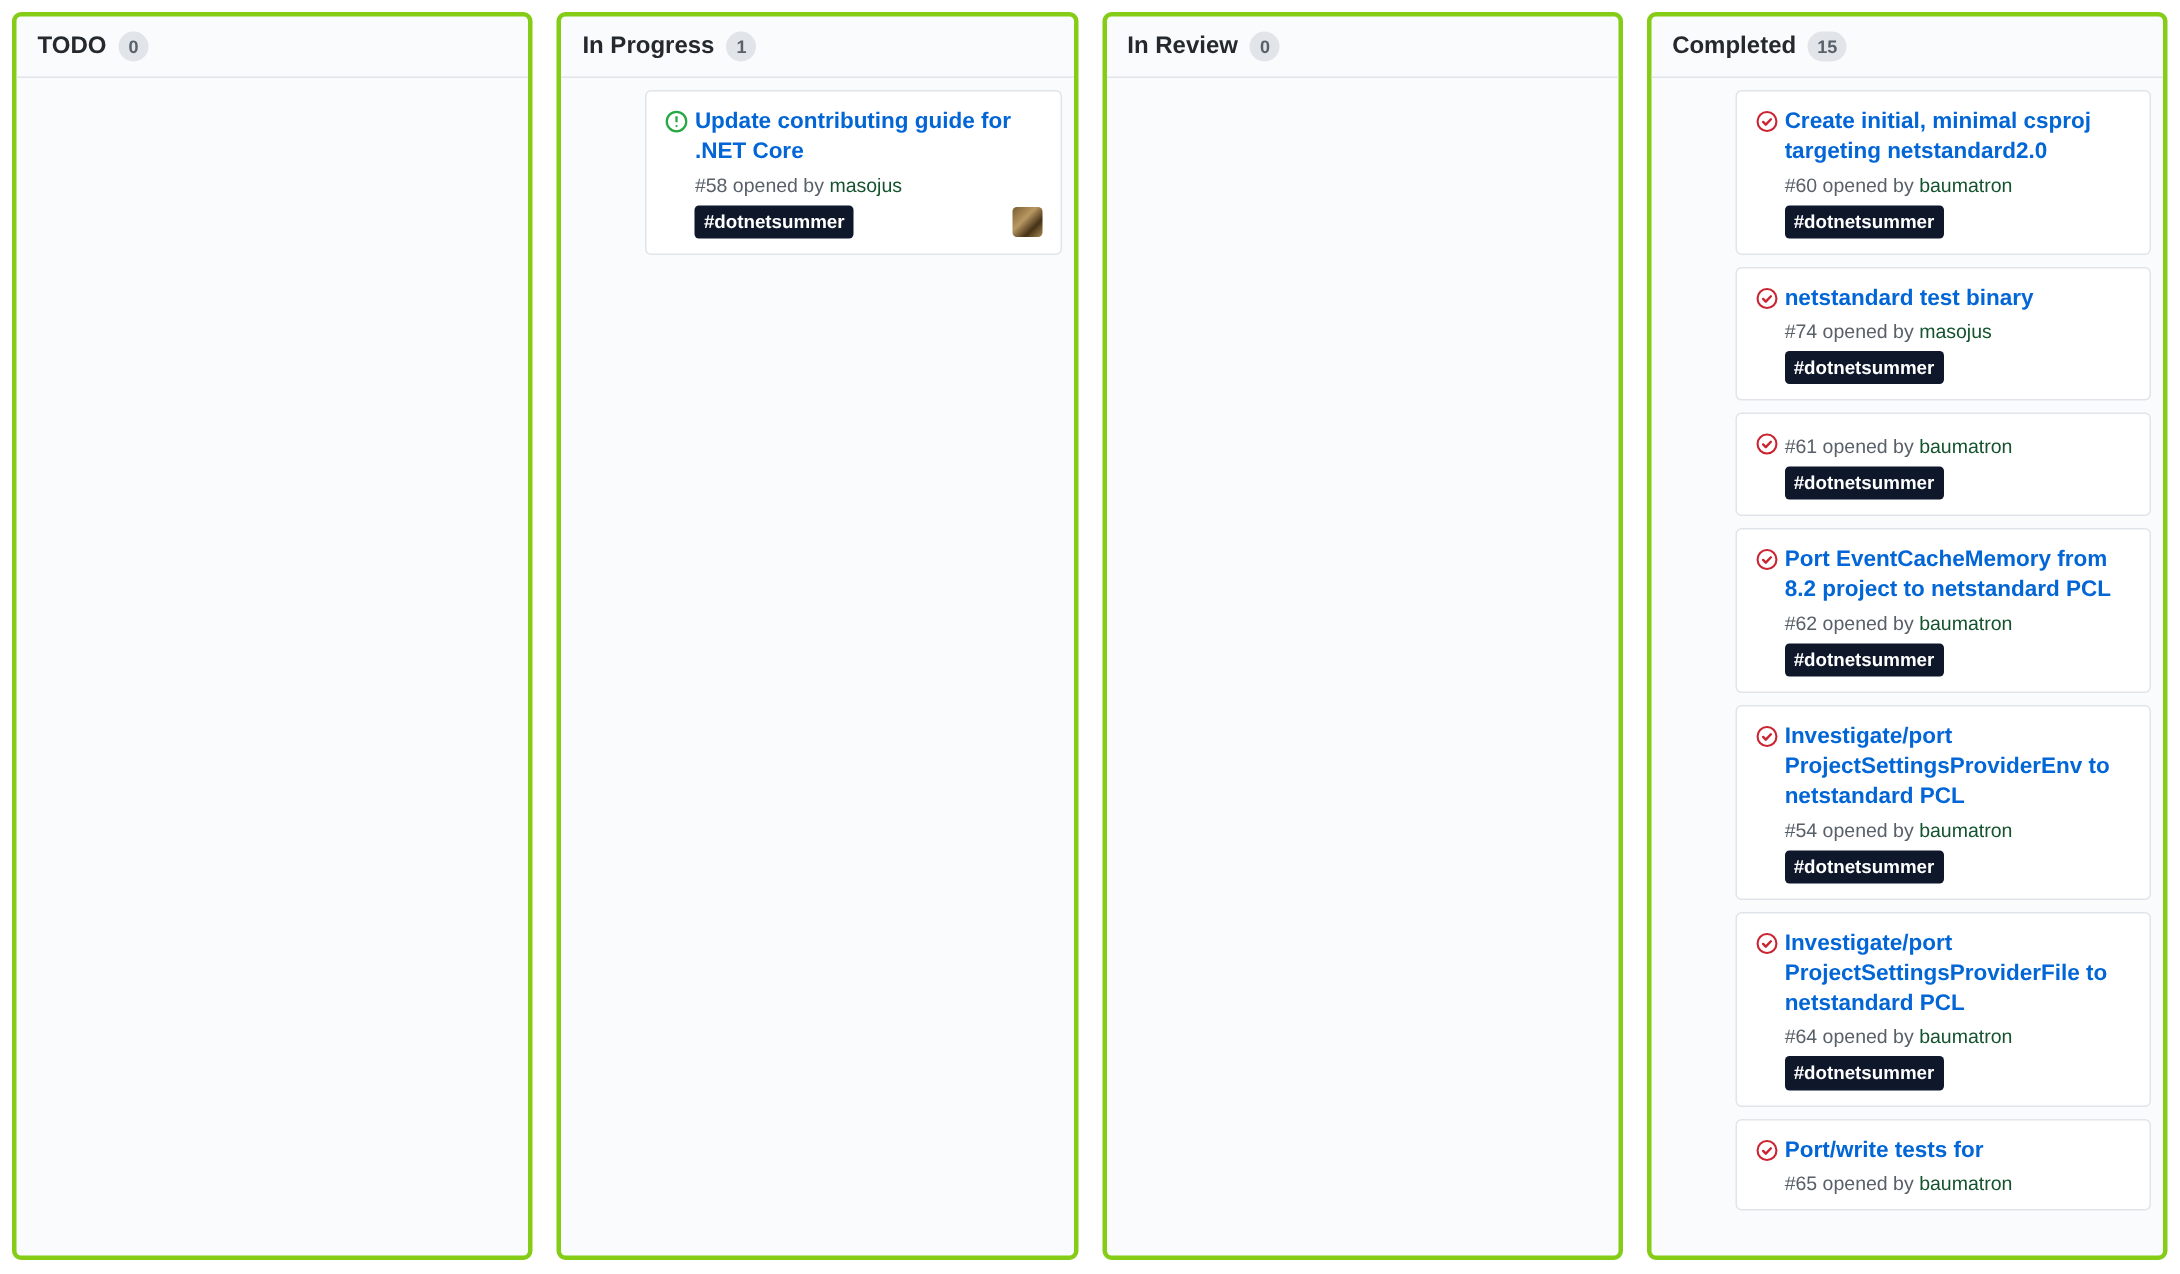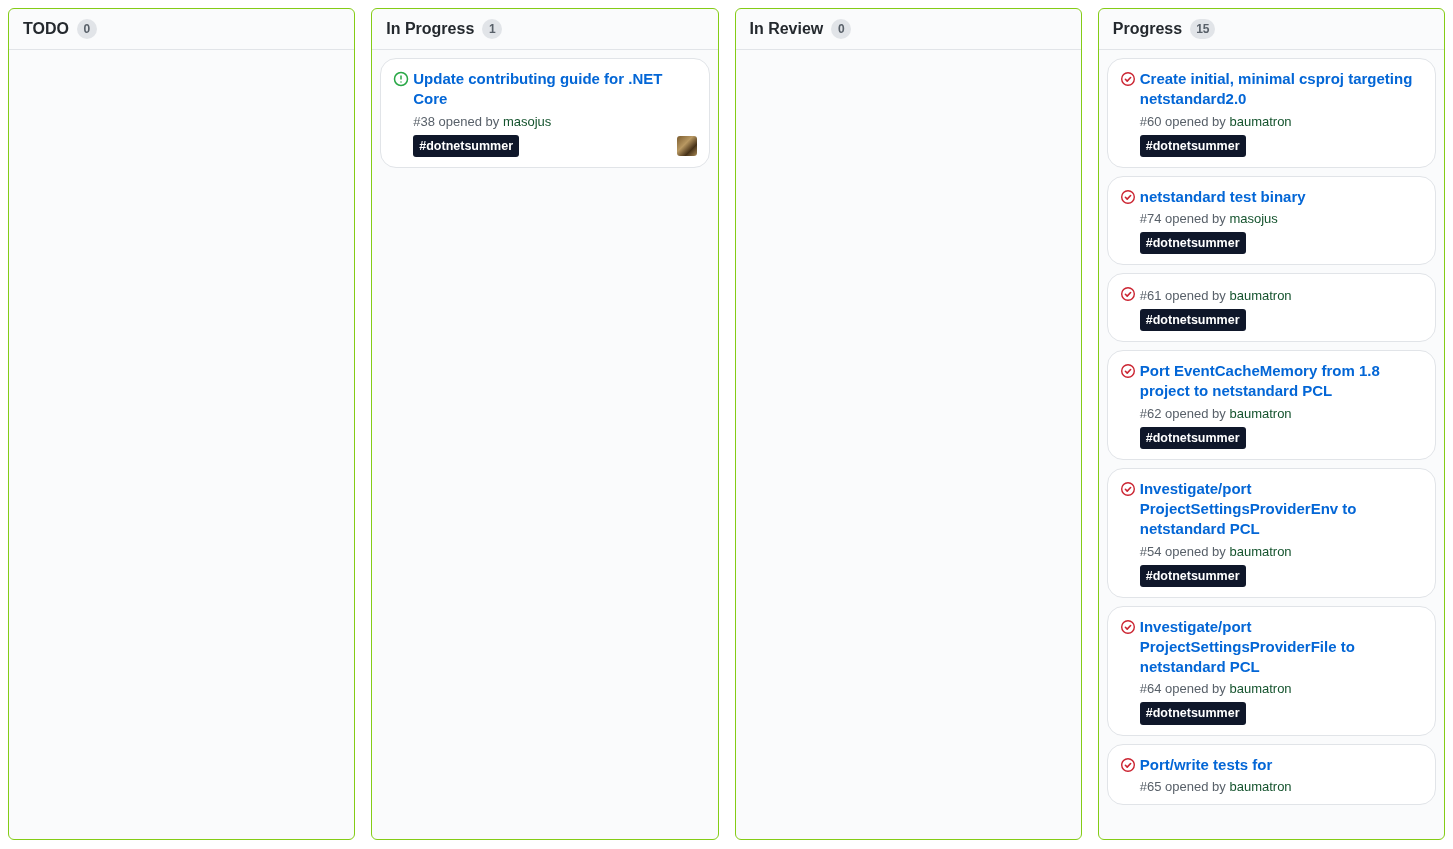--- a/index.html
+++ b/index.html
@@ -17,21 +17,21 @@
     gap: 16px;
     align-items: stretch;
     height: 832px;
   }
   .column {
     flex: 1 1 0;
     min-width: 0;
     display: flex;
     flex-direction: column;
     background: #fafbfc;
-    border: 1px solid #84cc16;
+    border: 3px solid #84cc16;
     border-radius: 6px;
   }
   .col-header {
     padding: 10px 14px;
     display: flex;
     align-items: center;
     gap: 8px;
     border-bottom: 0;
   }
   .col-title {
@@ -56,24 +56,25 @@
     flex: 1;
     border-top: 1px solid #e1e4e8;
     padding: 8px;
     overflow-y: auto;
   }
   
   .col-body.noscroll { overflow-y: hidden; }
   .card {
     background: #ffffff;
     border: 1px solid #e1e4e8;
-    border-radius: 16px;
+    border-radius: 4px;
     padding: 10px 12px 10px 12px;
     margin-bottom: 8px;
     position: relative;
+    margin-left: 48px;
   }
   .card-row {
     display: flex;
     align-items: flex-start;
   }
   .card-icon {
     flex: 0 0 20px;
     width: 20px;
     margin-top: 2px;
   }
@@ -142,38 +143,38 @@
       <div class="col-body noscroll">
         <div class="card">
           <div class="card-row">
             <span class="card-icon">
               <svg viewBox="0 0 16 16" fill="none" stroke="#28a745" stroke-width="1.5">
                 <circle cx="8" cy="8" r="6.5"></circle>
                 <line x1="8" y1="4.5" x2="8" y2="8.5"></line>
                 <circle cx="8" cy="11" r="0.75" fill="#28a745" stroke="none"></circle>
               </svg>
             </span>
-            <div class="card-content"><a class="card-title">Update contributing guide for .NET Core</a><div class="card-meta"><span>#38</span> <span>opened by</span> <span class="author">masojus</span></div><div class="label-row">
+            <div class="card-content"><a class="card-title">Update contributing guide for .NET Core</a><div class="card-meta"><span>#58</span> <span>opened by</span> <span class="author">masojus</span></div><div class="label-row">
                 <span class="tag">#dotnetsummer</span>
                 <span class="avatar"></span>
               </div></div>
           </div>
         </div>
       </div>
     </div>
     <div class="column">
       <div class="col-header">
         <span class="col-title">In Review</span>
         <span class="counter">0</span>
       </div>
       <div class="col-body noscroll"></div>
     </div>
     <div class="column">
       <div class="col-header">
-        <span class="col-title">Progress</span>
+        <span class="col-title">Completed</span>
         <span class="counter">15</span>
       </div>
       <div class="col-body">
         <div class="card">
           <div class="card-row">
             <span class="card-icon">
               <svg viewBox="0 0 16 16">
                 <path fill="#cb2431" d="M8 1a7 7 0 1 0 0 14A7 7 0 0 0 8 1zm0 1.4a5.6 5.6 0 1 1 0 11.2A5.6 5.6 0 0 1 8 2.4z"></path>
                 <path fill="none" stroke="#cb2431" stroke-width="1.6" stroke-linecap="round" stroke-linejoin="round" d="M5.4 8.3l1.8 1.8 3.4-3.6"></path>
               </svg>
@@ -210,21 +211,21 @@
           </div>
         </div>
         <div class="card">
           <div class="card-row">
             <span class="card-icon">
               <svg viewBox="0 0 16 16">
                 <path fill="#cb2431" d="M8 1a7 7 0 1 0 0 14A7 7 0 0 0 8 1zm0 1.4a5.6 5.6 0 1 1 0 11.2A5.6 5.6 0 0 1 8 2.4z"></path>
                 <path fill="none" stroke="#cb2431" stroke-width="1.6" stroke-linecap="round" stroke-linejoin="round" d="M5.4 8.3l1.8 1.8 3.4-3.6"></path>
               </svg>
             </span>
-            <div class="card-content"><a class="card-title">Port EventCacheMemory from 1.8 project to netstandard PCL</a><div class="card-meta"><span>#62</span> <span>opened by</span> <span class="author">baumatron</span></div><div class="label-row">
+            <div class="card-content"><a class="card-title">Port EventCacheMemory from 8.2 project to netstandard PCL</a><div class="card-meta"><span>#62</span> <span>opened by</span> <span class="author">baumatron</span></div><div class="label-row">
                 <span class="tag">#dotnetsummer</span>
               </div></div>
           </div>
         </div>
         <div class="card">
           <div class="card-row">
             <span class="card-icon">
               <svg viewBox="0 0 16 16">
                 <path fill="#cb2431" d="M8 1a7 7 0 1 0 0 14A7 7 0 0 0 8 1zm0 1.4a5.6 5.6 0 1 1 0 11.2A5.6 5.6 0 0 1 8 2.4z"></path>
                 <path fill="none" stroke="#cb2431" stroke-width="1.6" stroke-linecap="round" stroke-linejoin="round" d="M5.4 8.3l1.8 1.8 3.4-3.6"></path>

